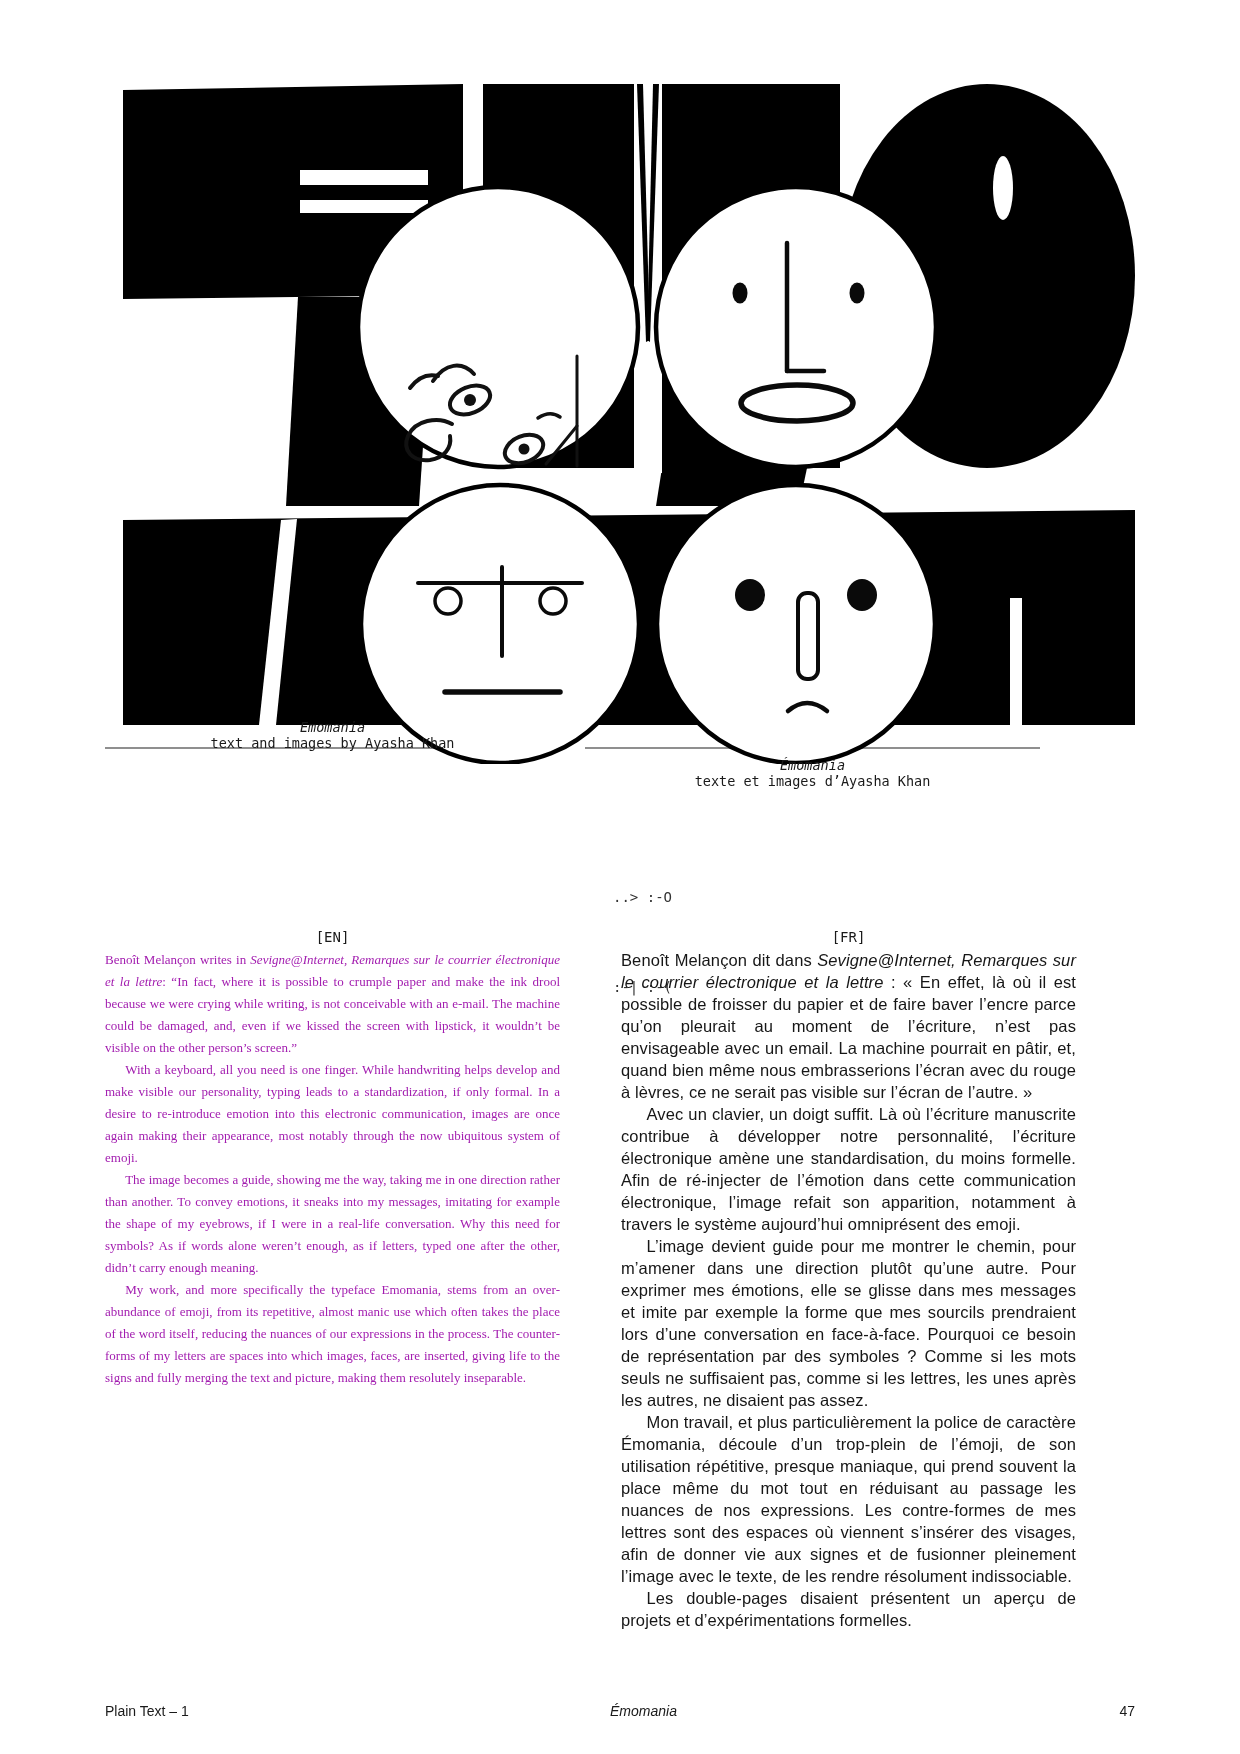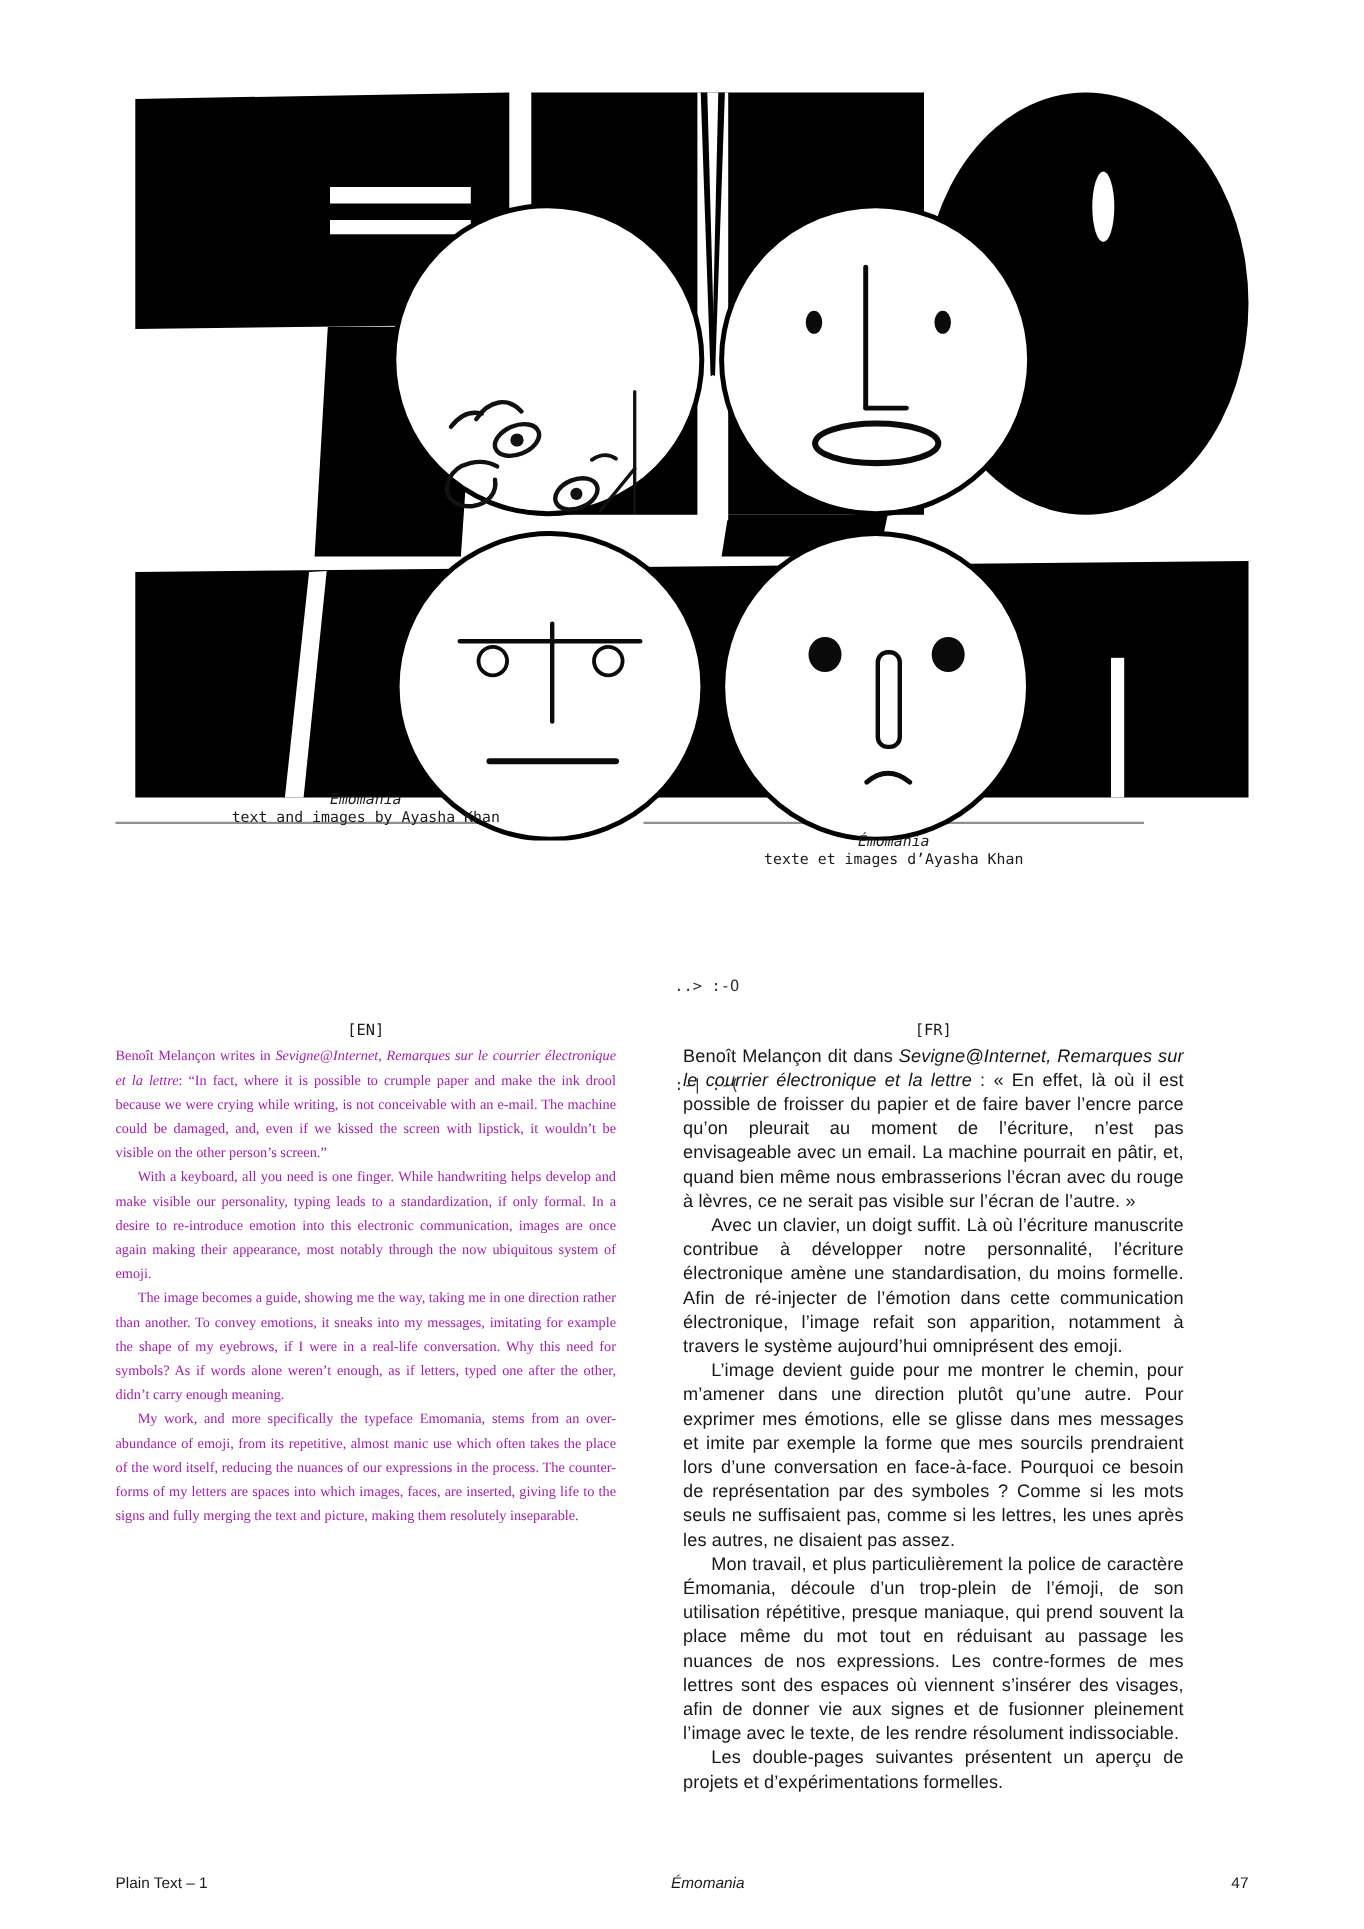--- a/index.html
+++ b/index.html
@@ -153,19 +153,19 @@
     </div>
 </section>
 
 <section id="col-fr" class="abs col">
   <div class="lang-tag">[FR]</div>
   <div class="body">
       <p><span>Benoît Melançon dit dans </span><i>Sevigne@Internet, Remarques sur le courrier électronique et la lettre</i><span> : « En effet, là où il est possible de froisser du papier et de faire baver l’encre parce qu’on pleurait au moment de l’écriture, n’est pas envisageable avec un email. La machine pourrait en pâtir, et, quand bien même nous embrasserions l’écran avec du rouge à lèvres, ce ne serait pas visible sur l’écran de l’autre. »</span></p>
       <p><span>Avec un clavier, un doigt suffit. Là où l’écriture manuscrite contribue à développer notre personnalité, l’écriture électronique amène une standardisation, du moins formelle. Afin de ré-injecter de l’émotion dans cette communication électronique, l’image refait son apparition, notamment à travers le système aujourd’hui omniprésent des emoji.</span></p>
       <p><span>L’image devient guide pour me montrer le chemin, pour m’amener dans une direction plutôt qu’une autre. Pour exprimer mes émotions, elle se glisse dans mes messages et imite par exemple la forme que mes sourcils prendraient lors d’une conversation en face-à-face. Pourquoi ce besoin de représentation par des symboles ? Comme si les mots seuls ne suffisaient pas, comme si les lettres, les unes après les autres, ne disaient pas assez.</span></p>
       <p><span>Mon travail, et plus particulièrement la police de caractère Émomania, découle d’un trop-plein de l’émoji, de son utilisation répétitive, presque maniaque, qui prend souvent la place même du mot tout en réduisant au passage les nuances de nos expressions. Les contre-formes de mes lettres sont des espaces où viennent s’insérer des visages, afin de donner vie aux signes et de fusionner pleinement l’image avec le texte, de les rendre résolument indissociable.</span></p>
-      <p><span>Les double-pages suivantes présentent un aperçu de projets et d’expérimentations formelles.</span></p>
+      <p><span>Les double-pages disaient présentent un aperçu de projets et d’expérimentations formelles.</span></p>
     </div>
 </section>
 
 <div id="footer-left" class="abs footer">Plain Text – 1</div>
 <div id="footer-center" class="abs footer">Émomania</div>
 <div id="footer-right" class="abs footer">47</div>
 
 </body></html>

